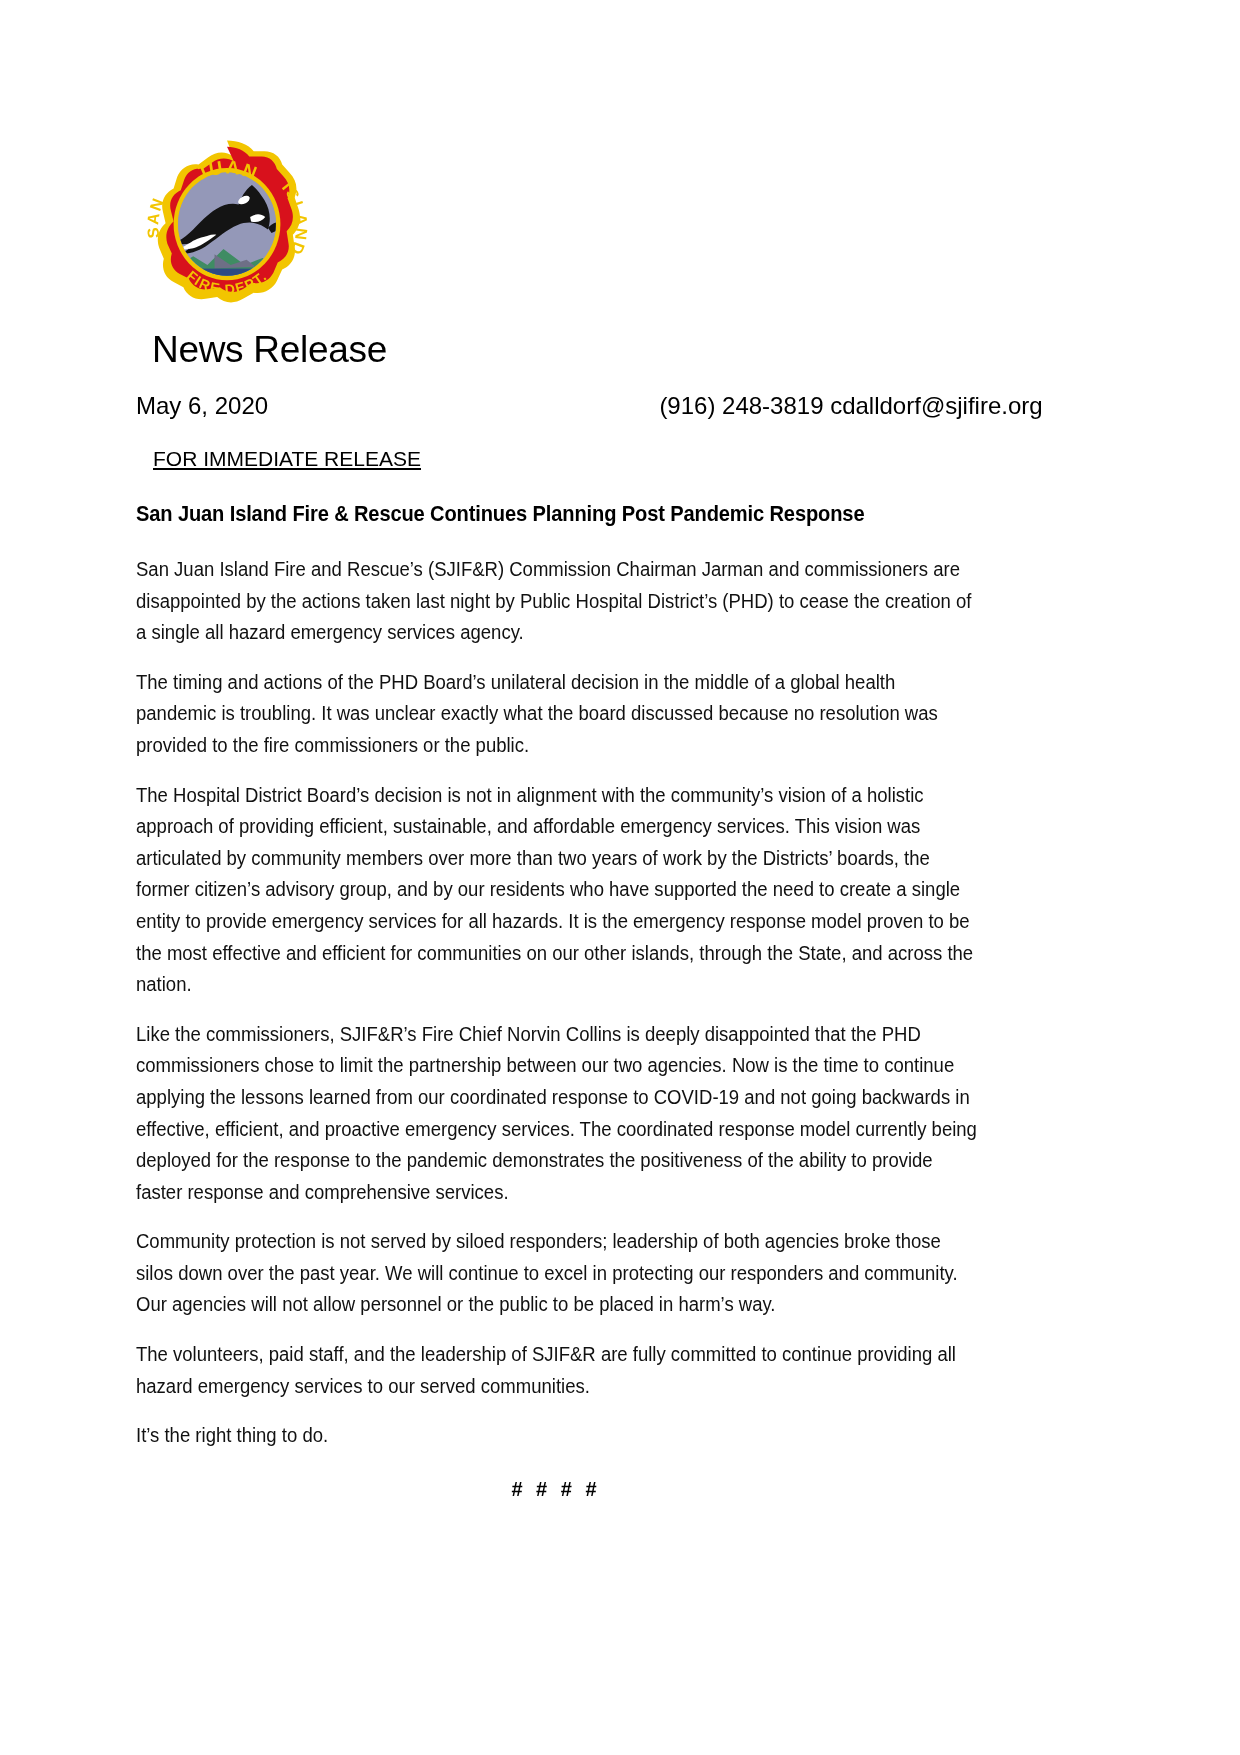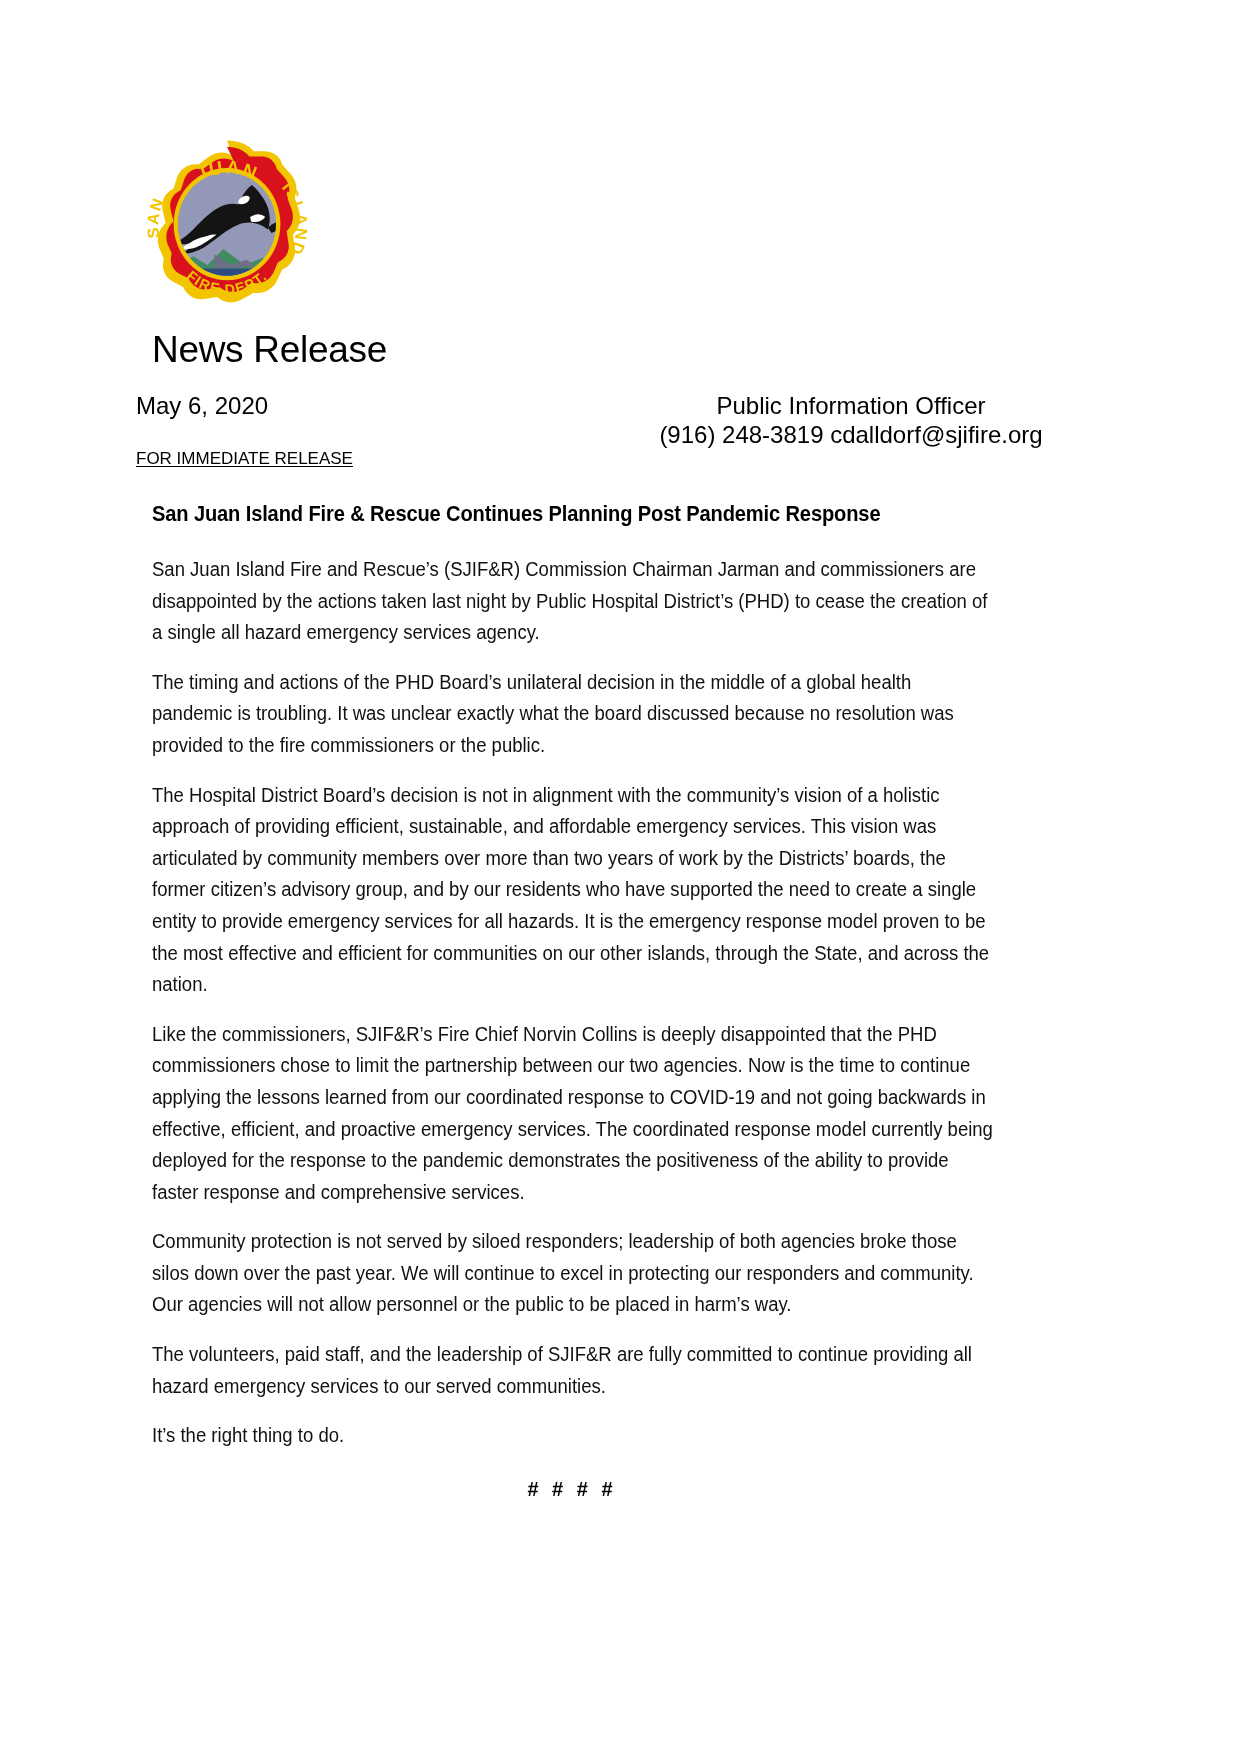--- a/index.html
+++ b/index.html
@@ -59,24 +59,24 @@
     position: absolute;
     left: 0;
     top: 0;
     font-family: "Liberation Sans", sans-serif;
     font-size: 24px;
     line-height: 29px;
     font-weight: 400;
   }
   .for-immediate {
     position: absolute;
-    left: 0;
+    left: 17px;
     top: 53px;
     font-family: "Liberation Sans", sans-serif;
-    font-size: 17px;
+    font-size: 21px;
     line-height: 29px;
     font-weight: 400;
     text-decoration: underline;
     text-underline-offset: 2px;
   }
   .contact-block {
     position: absolute;
     left: 465px;
     top: 0;
     width: 500px;
@@ -84,21 +84,21 @@
     font-size: 24px;
     line-height: 29px;
     text-align: center;
   }
   .contact-block .line { white-space: nowrap; }
   .contact-label { text-decoration: underline; text-underline-offset: 2px; }
 
   
   .doc-body {
     position: absolute;
-    left: 152px;
+    left: 136px;
     top: 500px;
     width: 840px;
     font-family: "DejaVu Sans", sans-serif;
   }
   .headline {
     font-family: "Liberation Sans", sans-serif;
     font-size: 21.5px;
     line-height: 28px;
     font-weight: bold;
     letter-spacing: -0.15px;
@@ -233,21 +233,20 @@
   </div>
 
   <div class="header-block">
     <div class="news-release-title">News Release</div>
 
     <div class="meta-row">
       <div class="release-date">May 6, 2020</div>
       <div class="for-immediate">FOR IMMEDIATE RELEASE</div>
 
       <div class="contact-block">
-        <div class="line">Public Information Officer</div>
         <div class="line">(916) 248-3819 cdalldorf@sjifire.org</div>
       </div>
     </div>
   </div>
 
   <div class="doc-body">
     <div class="headline">San Juan Island Fire &amp; Rescue Continues Planning Post Pandemic Response</div>
 
     <p class="para">San Juan Island Fire and Rescue’s (SJIF&amp;R) Commission Chairman Jarman and commissioners are disappointed by the actions taken last night by Public Hospital District’s (PHD) to cease the creation of a single all hazard emergency services agency.</p>
     <p class="para">The timing and actions of the PHD Board’s unilateral decision in the middle of a global health pandemic is troubling. It was unclear exactly what the board discussed because no resolution was provided to the fire commissioners or the public.</p>

